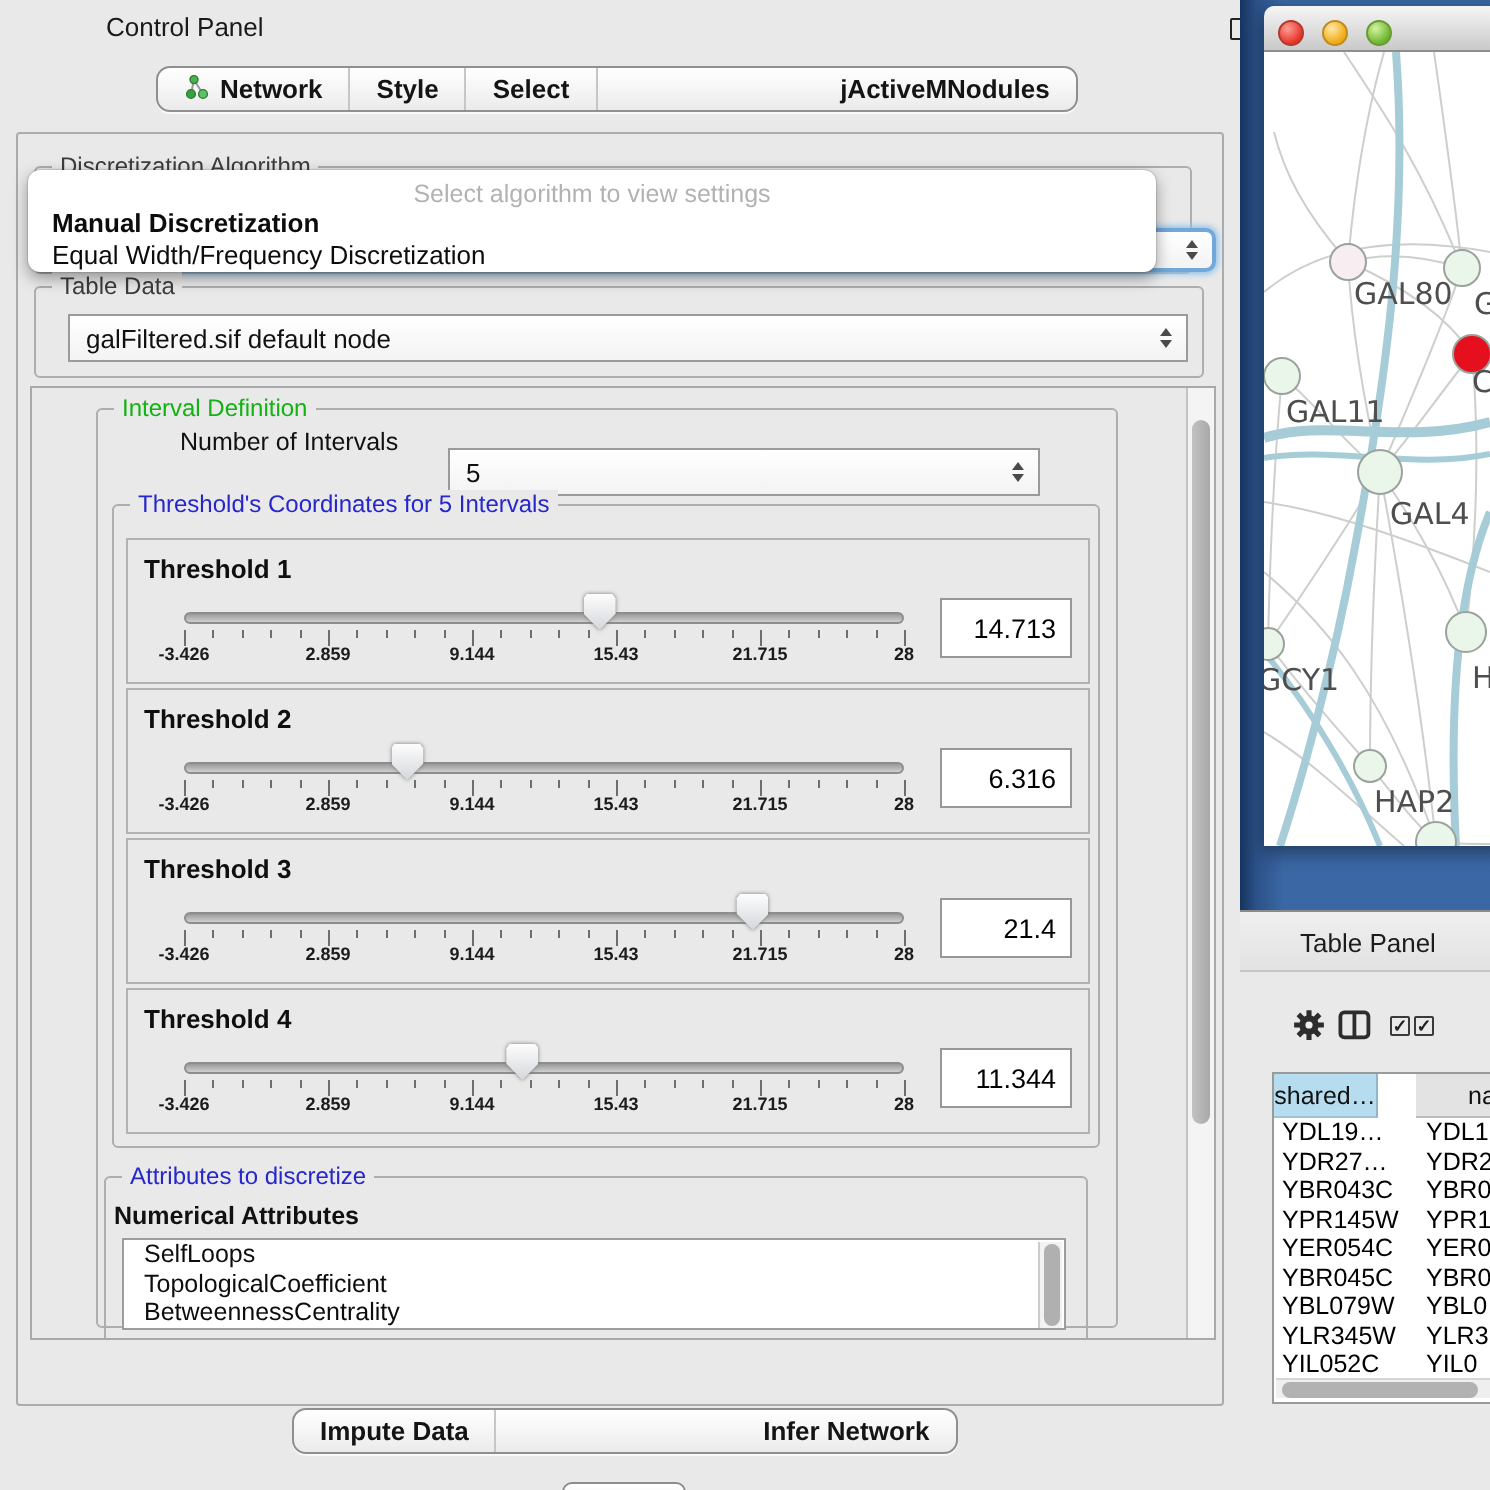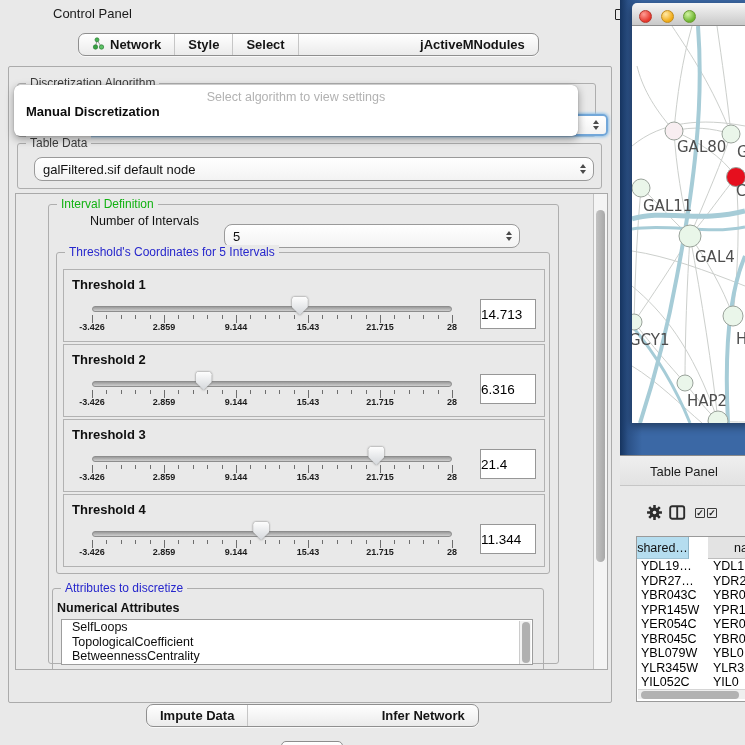--- a/index.html
+++ b/index.html
@@ -24,21 +24,21 @@
   #bottom-tabbar { left:146px; top:704px; }
 
   #outer-panel { position:absolute; left:8px; top:66px; width:604px; height:637px; border:1px solid #ababab; border-radius:2px; background:#e9e9e9; }
 
   .grp { position:absolute; border:1px solid #aeaeae; border-radius:3px; }
   .grp-lbl { position:absolute; top:-8px; left:8px; background:#e9e9e9; padding:0 4px; font-size:12px; white-space:nowrap; }
   .grp-lbl.green { color:#12b212; }
   .grp-lbl.blue { color:#2626cc; }
   .grp-lbl.plain { color:#3c3c3c; }
 
-  .combo { position:absolute; background:linear-gradient(#ffffff,#f3f3f3); border:1px solid #9a9a9a; border-radius:8px;
+  .combo { position:absolute; background:linear-gradient(#ffffff,#f3f3f3); border:1px solid #9a9a9a; border-radius:0;
            font-size:13px; color:#111; display:flex; align-items:center; padding-left:8px; }
   .spin { position:absolute; right:7px; top:50%; transform:translateY(-50%); display:flex; flex-direction:column; gap:2px; }
   .spin i { display:block; width:0; height:0; border-left:3.5px solid transparent; border-right:3.5px solid transparent; }
   .spin i.up { border-bottom:4px solid #4a4a4a; }
   .spin i.dn { border-top:4px solid #4a4a4a; }
 
   
   #algo-combo { left:24px; top:30px; width:566px; height:22px; border:2px solid #72a7d9; box-shadow:0 0 3px 1px #8fc0e8; border-radius:5px; }
 
   
@@ -58,22 +58,22 @@
 
   .throw { position:relative; height:73px; margin-bottom:2px; border:1px solid #b2b2b2; background:#e9e9e9; }
   .th-label { position:absolute; left:8px; top:7px; font-size:13px; font-weight:bold; color:#0f0f0f; }
   .track { position:absolute; left:28px; top:36px; width:360px; height:6px; border-radius:3px;
            background:linear-gradient(#9a9a9a,#cfcfcf); border:1px solid #8d8d8d; }
   .thumb { position:absolute; top:27px; width:16px; height:18px; filter:drop-shadow(0 0 1px #777); }
   .thumb::before { content:""; position:absolute; inset:0; background:linear-gradient(#fdfdfd,#d4d7db);
                    clip-path:polygon(10% 0,90% 0,100% 12%,100% 55%,50% 100%,0 55%,0 12%); }
   .tick { position:absolute; width:1px; background:#6e6e6e; }
   .ticklab { position:absolute; top:52px; transform:translateX(-50%); font-size:9px; font-weight:bold; color:#1c1c1c; white-space:nowrap; }
-  .valbox { position:absolute; right:8px; top:29px; width:56px; height:30px; background:#fff; border:1px solid #979797;
-            font-size:13.5px; color:#000; padding:7px 7px 0 0; }
+  .valbox { position:absolute; right:8px; top:29px; width:66px; height:30px; background:#fff; border:1px solid #979797;
+            font-size:13.5px; color:#000; text-align:right; padding:7px 7px 0 0; }
 
   #attr-list { position:absolute; left:8px; top:30px; width:472px; height:46px; background:#fff; border:1px solid #9d9d9d; overflow:hidden; }
   #attr-list .attr-item { font-size:12.5px; color:#0d0d0d; padding-left:10px; height:14.5px; line-height:14.5px; }
   #attr-vscroll { position:absolute; right:1px; top:1px; width:12px; height:44px; background:#f2f2f2; border-left:1px solid #ccc; }
   #attr-vscroll .vthumb { position:absolute; left:2px; top:1px; width:8px; height:41px; background:#b0b0b0; border-radius:4px; }
 
   #apply-btn { position:absolute; left:272px; top:674px; width:62px; height:21px; background:linear-gradient(#ffffff,#e8e8e8);
                border:1px solid #8d8d8d; border-radius:5px; font-size:13px; color:#111; text-align:center; line-height:19px; }
 
   
@@ -379,20 +379,21 @@
           <span>Discretize Data</span>
         </div>
       <div class="tab">
           <span>Infer Network</span>
         </div>
     </div>
 
     <div id="algo-popup">
       <div class="hint">Select algorithm to view settings</div>
       <div class="item bold">Manual Discretization</div>
+      <div class="item">Equal Width/Frequency Discretization</div>
     </div>
   </div>
 
   <div id="desktop">
     <div id="net-window">
       <div id="net-titlebar">
         <span class="tl" id="tl-red"></span>
         <span class="tl" id="tl-yellow"></span>
         <span class="tl" id="tl-green"></span>
       </div>

